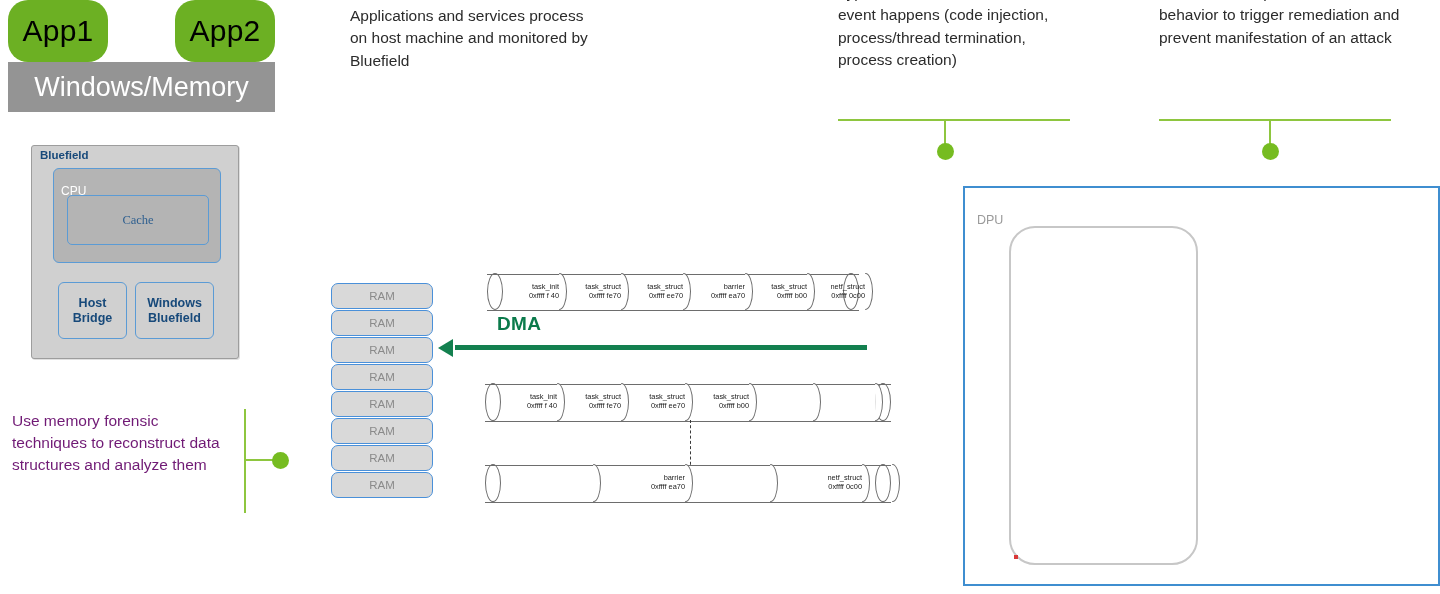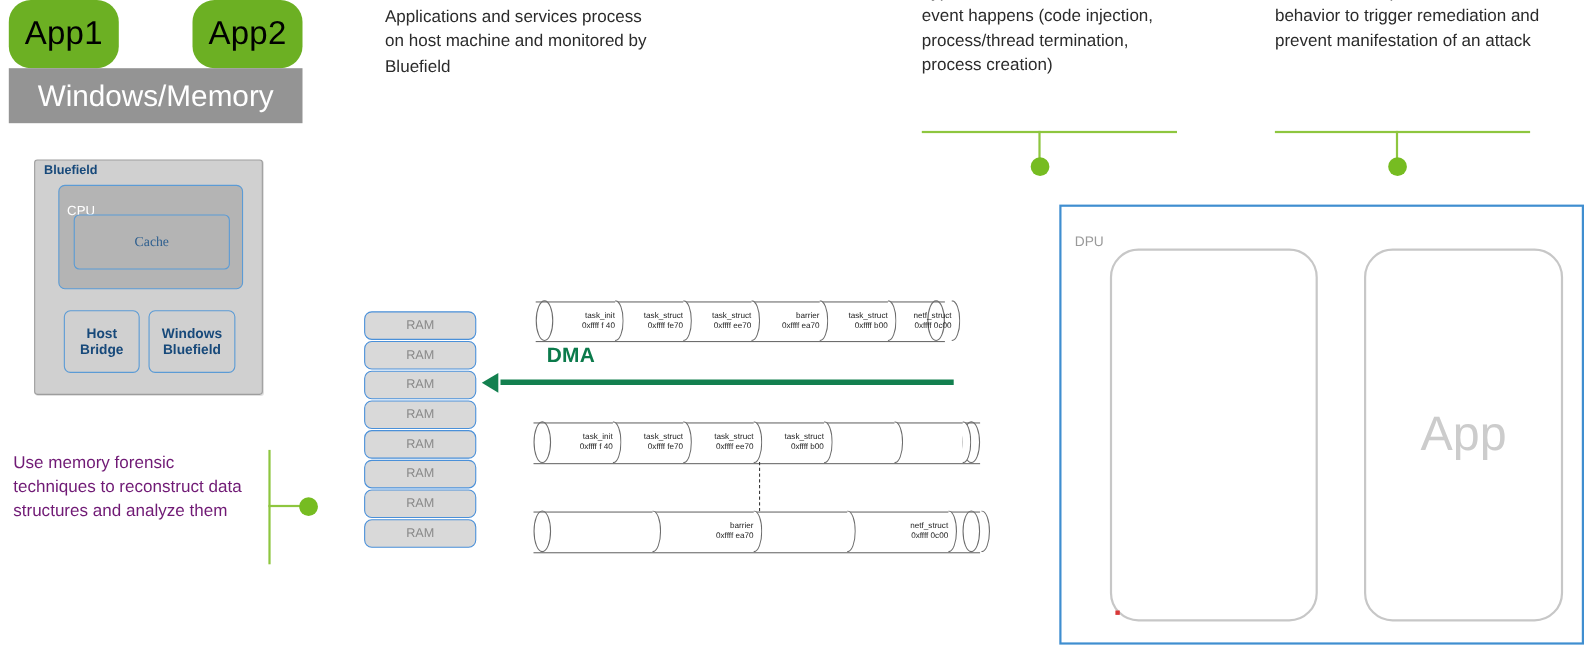--- a/index.html
+++ b/index.html
@@ -266,16 +266,13 @@
     <div class="cyl-sep" style="left: 400px;"></div>
   </div>
 
 <div id="dpu-box" style="left:963px;top:186px;width:473px;height:396px;">
   <span id="dpu-label">DPU</span>
 
   <div class="dpu-card" style="left:44px;top:38px;width:185px;height:335px;">
     <span class="red-tick" style="left:3px;bottom:4px;"></span>
   </div>
 
-  <div class="dpu-card" style="left:275px;top:38px;width:177px;height:335px;">
-    <span id="app-card-text">App</span>
-  </div>
 </div>
 
 </body></html>

